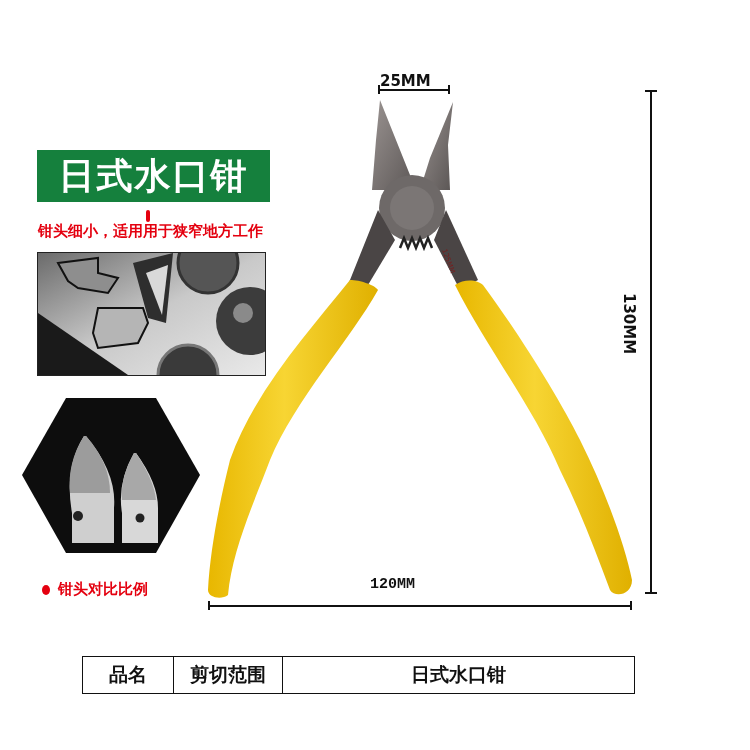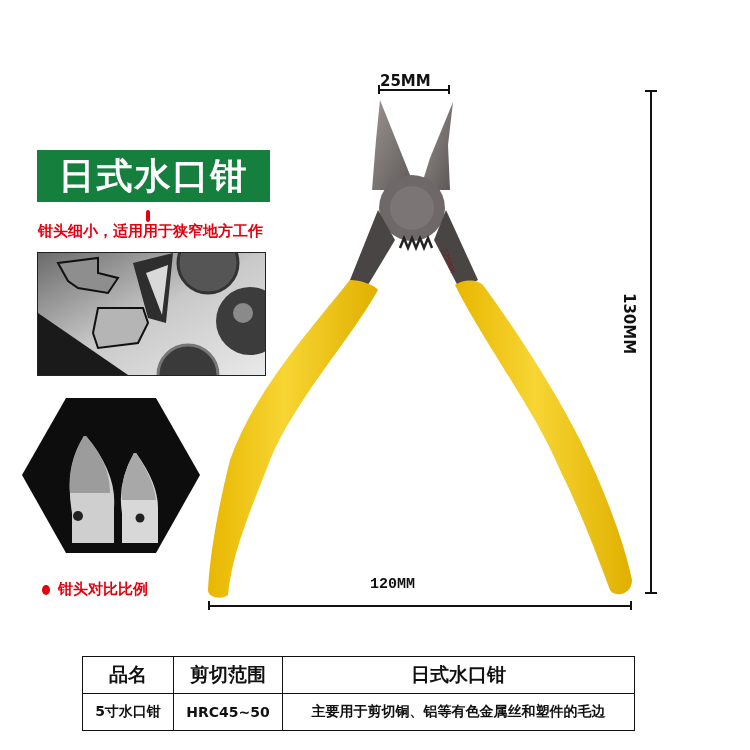--- a/index.html
+++ b/index.html
@@ -118,19 +118,14 @@
 <div class="abs hline" style="left:208px;top:601px;width:2px;height:9px;"></div>
 <div class="abs hline" style="left:630px;top:601px;width:2px;height:9px;"></div>
 
 <table class="spec">
   <tbody>
       <tr class="hdr">
     <td style="width:90px;">品名</td>
     <td style="width:108px;">剪切范围</td>
     <td>日式水口钳</td>
   </tr>
-  <tr class="row">
-    <td>5寸水口钳</td>
-    <td>HRC45~50</td>
-    <td>主要用于剪切铜、铝等有色金属丝和塑件的毛边</td>
-  </tr>
 </tbody>
   </table>
 
 </body></html>

